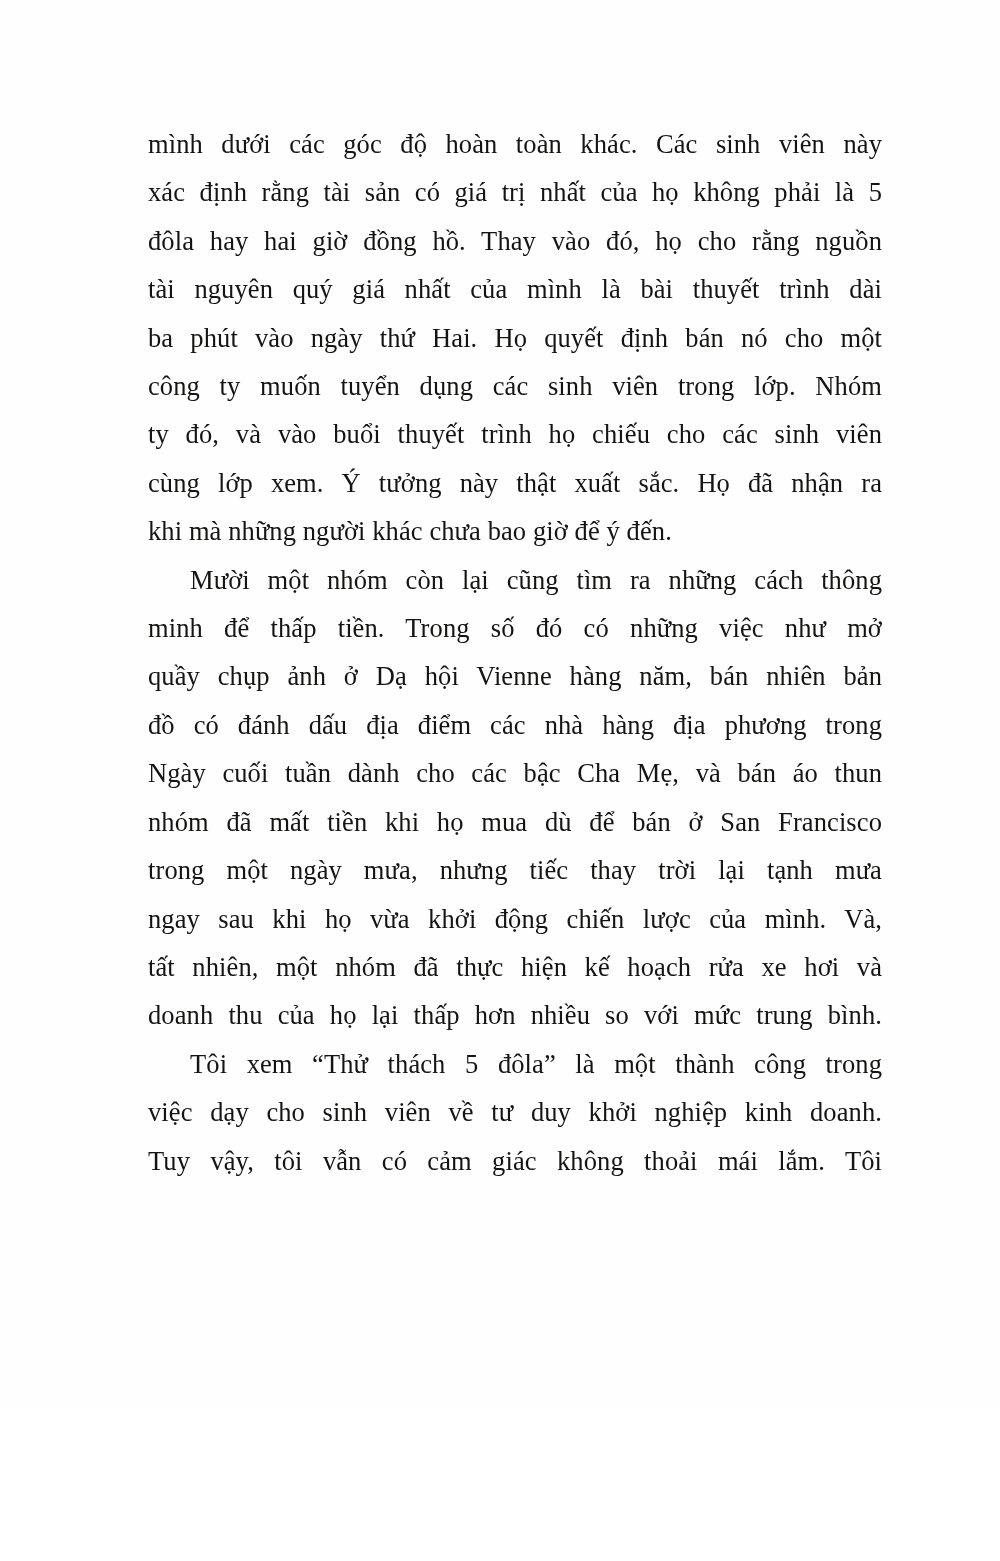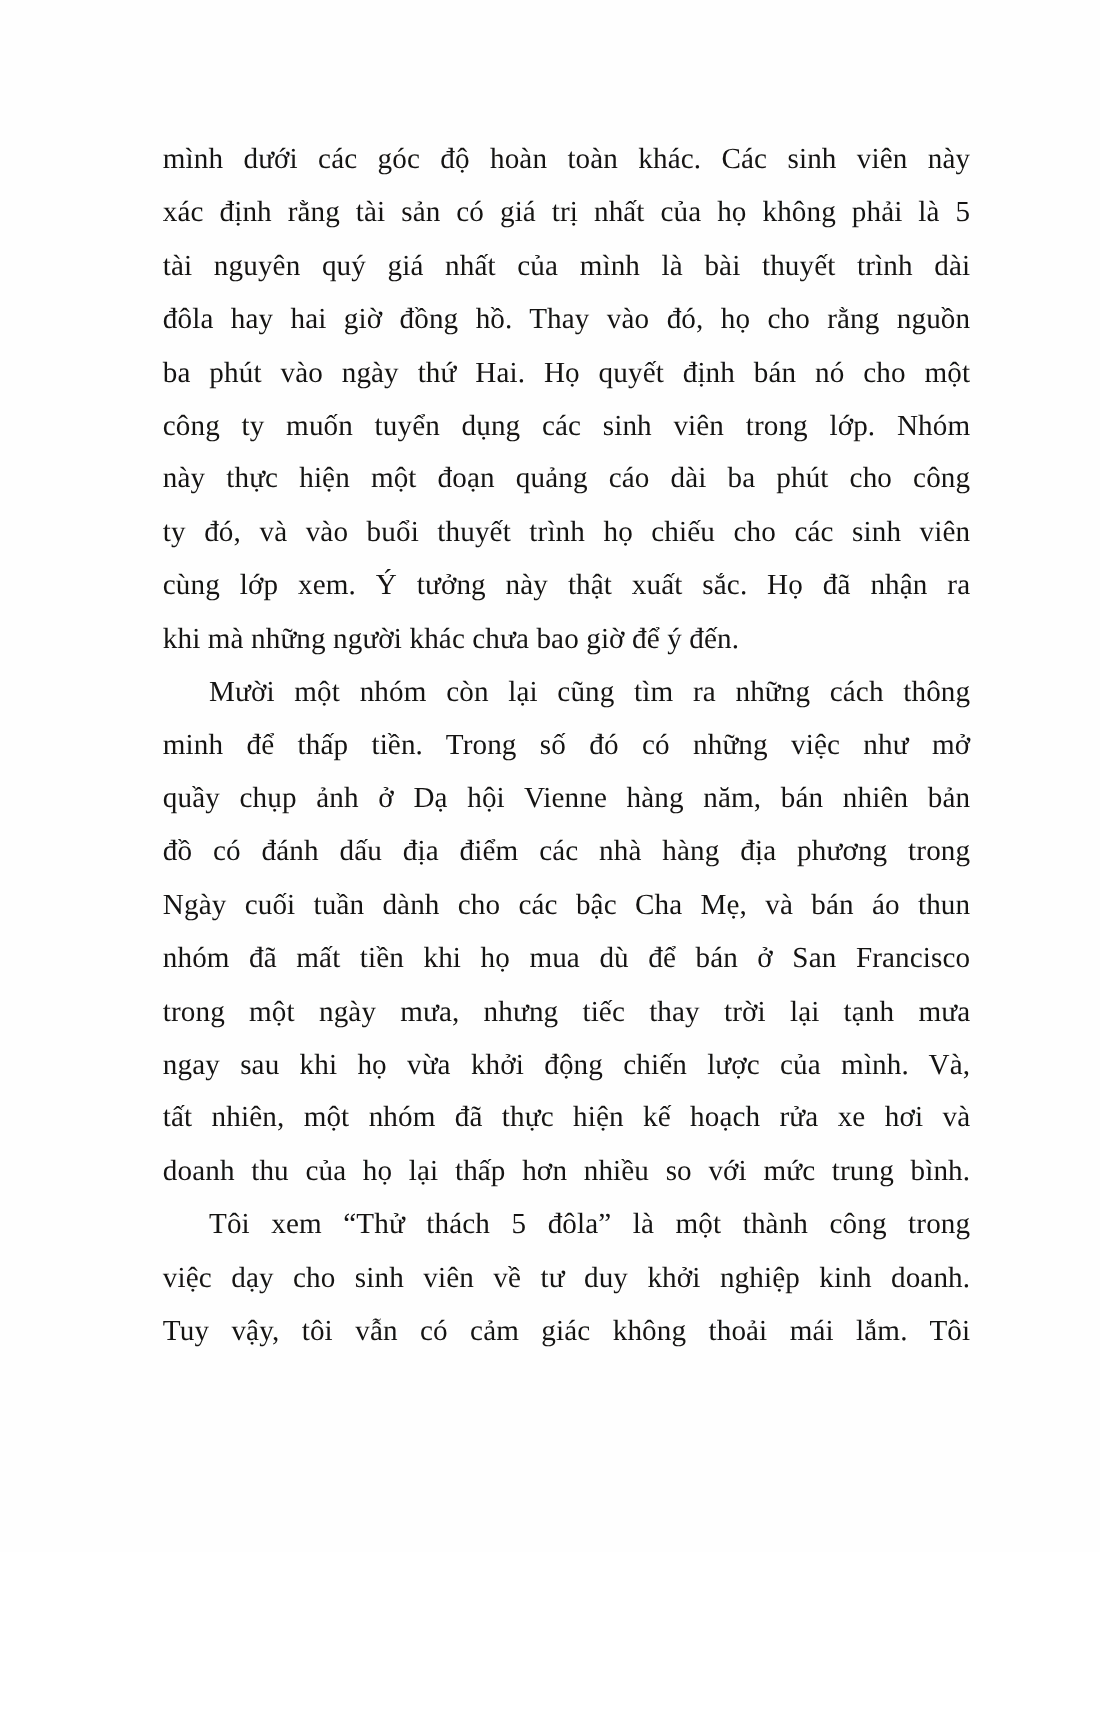--- a/index.html
+++ b/index.html
@@ -65,25 +65,24 @@
 </head>
 <body>
 
 <div class="page">
 
   <div class="text-block">
 
     <div class="paragraph">
       <div class="line">mình dưới các góc độ hoàn toàn khác. Các sinh viên này</div>
       <div class="line">xác định rằng tài sản có giá trị nhất của họ không phải là 5</div>
+      <div class="line">đôla hay hai giờ đồng hồ. Thay vào đó, họ cho rằng nguồn</div>
       <div class="line">tài nguyên quý giá nhất của mình là bài thuyết trình dài</div>
-      <div class="line">đôla hay hai giờ đồng hồ. Thay vào đó, họ cho rằng nguồn</div>
       <div class="line">ba phút vào ngày thứ Hai. Họ quyết định bán nó cho một</div>
       <div class="line">công ty muốn tuyển dụng các sinh viên trong lớp. Nhóm</div>
-      <div class="line">này thực hiện một đoạn quảng cáo dài ba phút cho công</div>
       <div class="line">ty đó, và vào buổi thuyết trình họ chiếu cho các sinh viên</div>
       <div class="line">cùng lớp xem. Ý tưởng này thật xuất sắc. Họ đã nhận ra</div>
       <div class="line short-last">khi mà những người khác chưa bao giờ để ý đến.</div>
     </div>
 
     <div class="paragraph">
       <div class="line indent">Mười một nhóm còn lại cũng tìm ra những cách thông</div>
       <div class="line">minh để thấp tiền. Trong số đó có những việc như mở</div>
       <div class="line">quầy chụp ảnh ở Dạ hội Vienne hàng năm, bán nhiên bản</div>
       <div class="line">đồ có đánh dấu địa điểm các nhà hàng địa phương trong</div>

